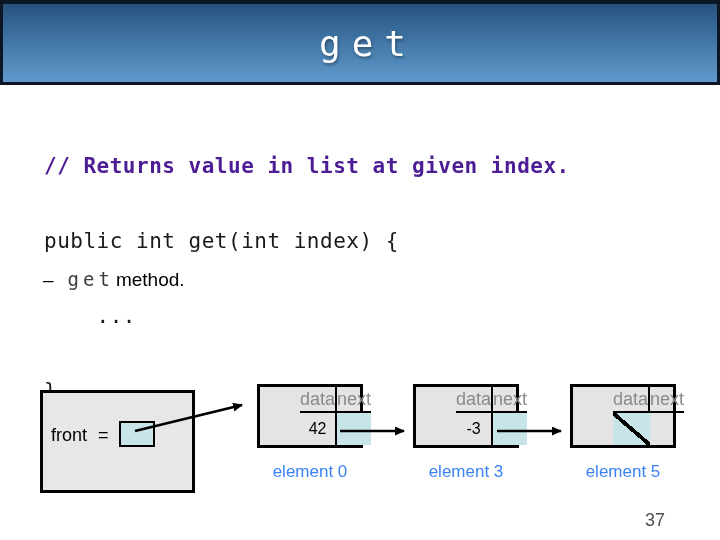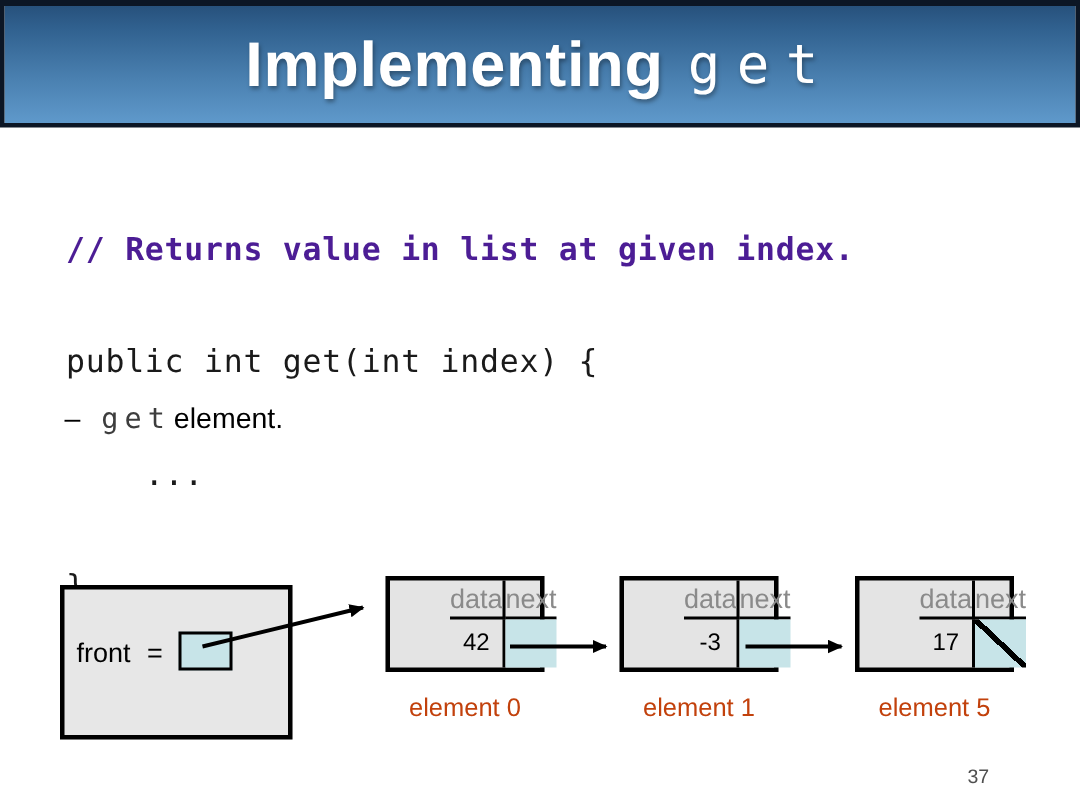--- a/index.html
+++ b/index.html
@@ -65,49 +65,48 @@
   .node .hdr{font-size:18px;color:#8a8a8a;border-bottom:2px solid #000000;}
   .node .hdr-data{border-right:2px solid #000000;}
   .node .data-val{font-size:16px;color:#000000;border-right:2px solid #000000;}
   .node .next-val{background:#c7e4e8;}
   .node .next-val.null{
     background:linear-gradient(to top right,
       #c7e4e8 0%,#c7e4e8 46%,#000000 46%,#000000 54%,#c7e4e8 54%,#c7e4e8 100%);
   }
   .element-label{
     position:absolute;top:462px;width:106px;text-align:center;
-    font-size:17px;color:#c2410c;
+    font-size:17px;color:#3b82f6;
   }
 
   .arrow-layer{position:absolute;left:0;top:0;width:720px;height:540px;pointer-events:none;}
 
   
-  .page-number{position:absolute;left:645px;top:510px;font-size:13px;color:#4f4f4f;}
+  .page-number{position:absolute;left:645px;top:510px;font-size:18px;color:#4f4f4f;}
 </style>
 </head>
 <body>
 
 <div class="slide">
 
   <div class="header-bar">
-    <span class="title-main">Implementing</span>
     <span class="title-code">get</span>
   </div>
 
   <div class="code-block">
     <div class="code-comment">// Returns value in list at given index.</div>
     <div>public int get(int index) {</div>
     <div>    ...</div>
     <div>}</div>
   </div>
 
   <div class="bullet-line">
     <span class="bullet-dash">–</span>
     <span class="inline-code">get</span>
-    <span>element.</span>
+    <span>method.</span>
   </div>
 
   <div class="front-box">
     <span class="front-label">front</span>
     <span class="front-equals">=</span>
     <span class="front-pointer"></span>
   </div>
 
   <div class="node" style="left:257px">
     <div class="cell hdr hdr-data">data</div>
@@ -116,26 +115,25 @@
     <div class="cell next-val"></div>
   </div>
   <div class="element-label" style="left:257px">element 0</div>
 
   <div class="node" style="left:413px">
     <div class="cell hdr hdr-data">data</div>
     <div class="cell hdr">next</div>
     <div class="cell data-val">-3</div>
     <div class="cell next-val"></div>
   </div>
-  <div class="element-label" style="left:413px">element 1</div>
+  <div class="element-label" style="left:413px">element 3</div>
 
   <div class="node" style="left:570px">
     <div class="cell hdr hdr-data">data</div>
     <div class="cell hdr">next</div>
-    <div class="cell data-val">17</div>
     <div class="cell next-val null"></div>
   </div>
   <div class="element-label" style="left:570px">element 5</div>
 
   <svg class="arrow-layer" viewBox="0 0 720 540" xmlns="http://www.w3.org/2000/svg">
     <defs>
       <marker id="ah" markerWidth="11" markerHeight="10" refX="9" refY="4.5" orient="auto" markerUnits="userSpaceOnUse">
         <path d="M0,0 L10,4.5 L0,9 z" fill="#000000"></path>
       </marker>
     </defs>

